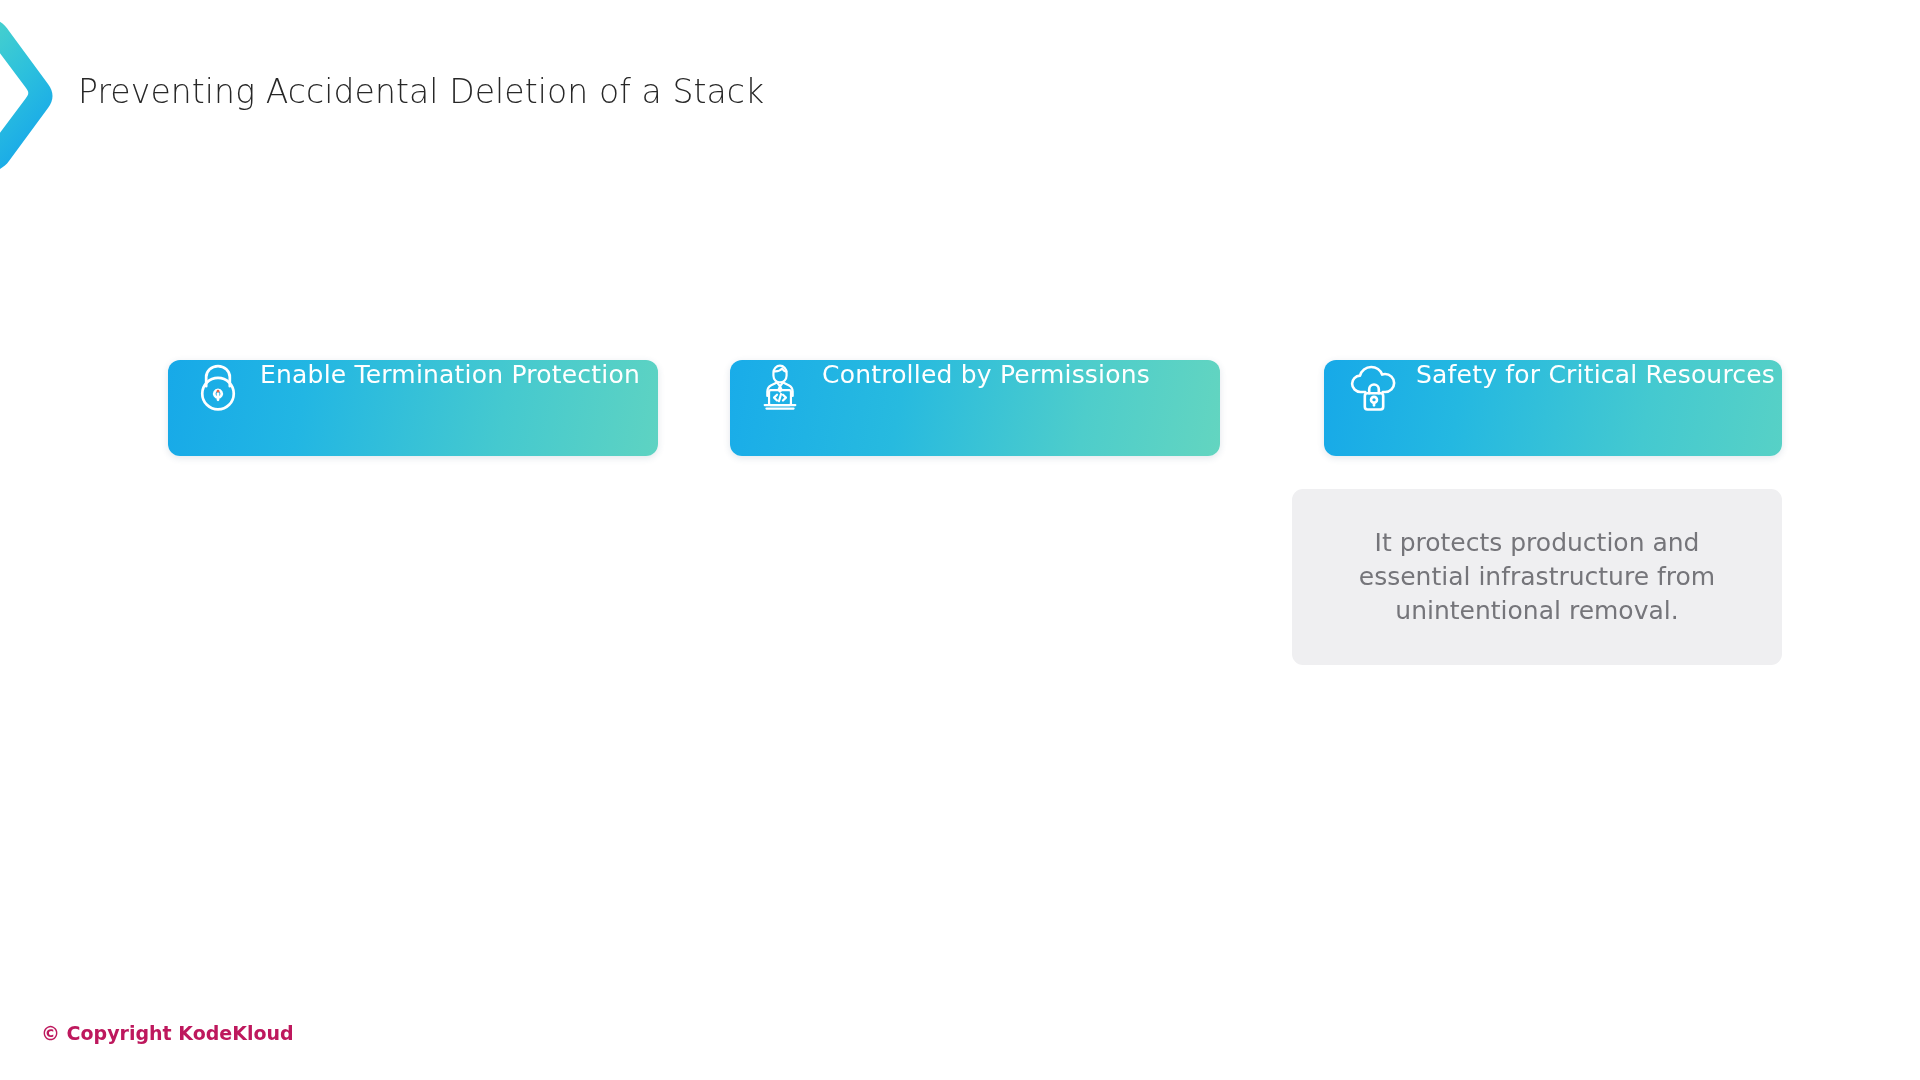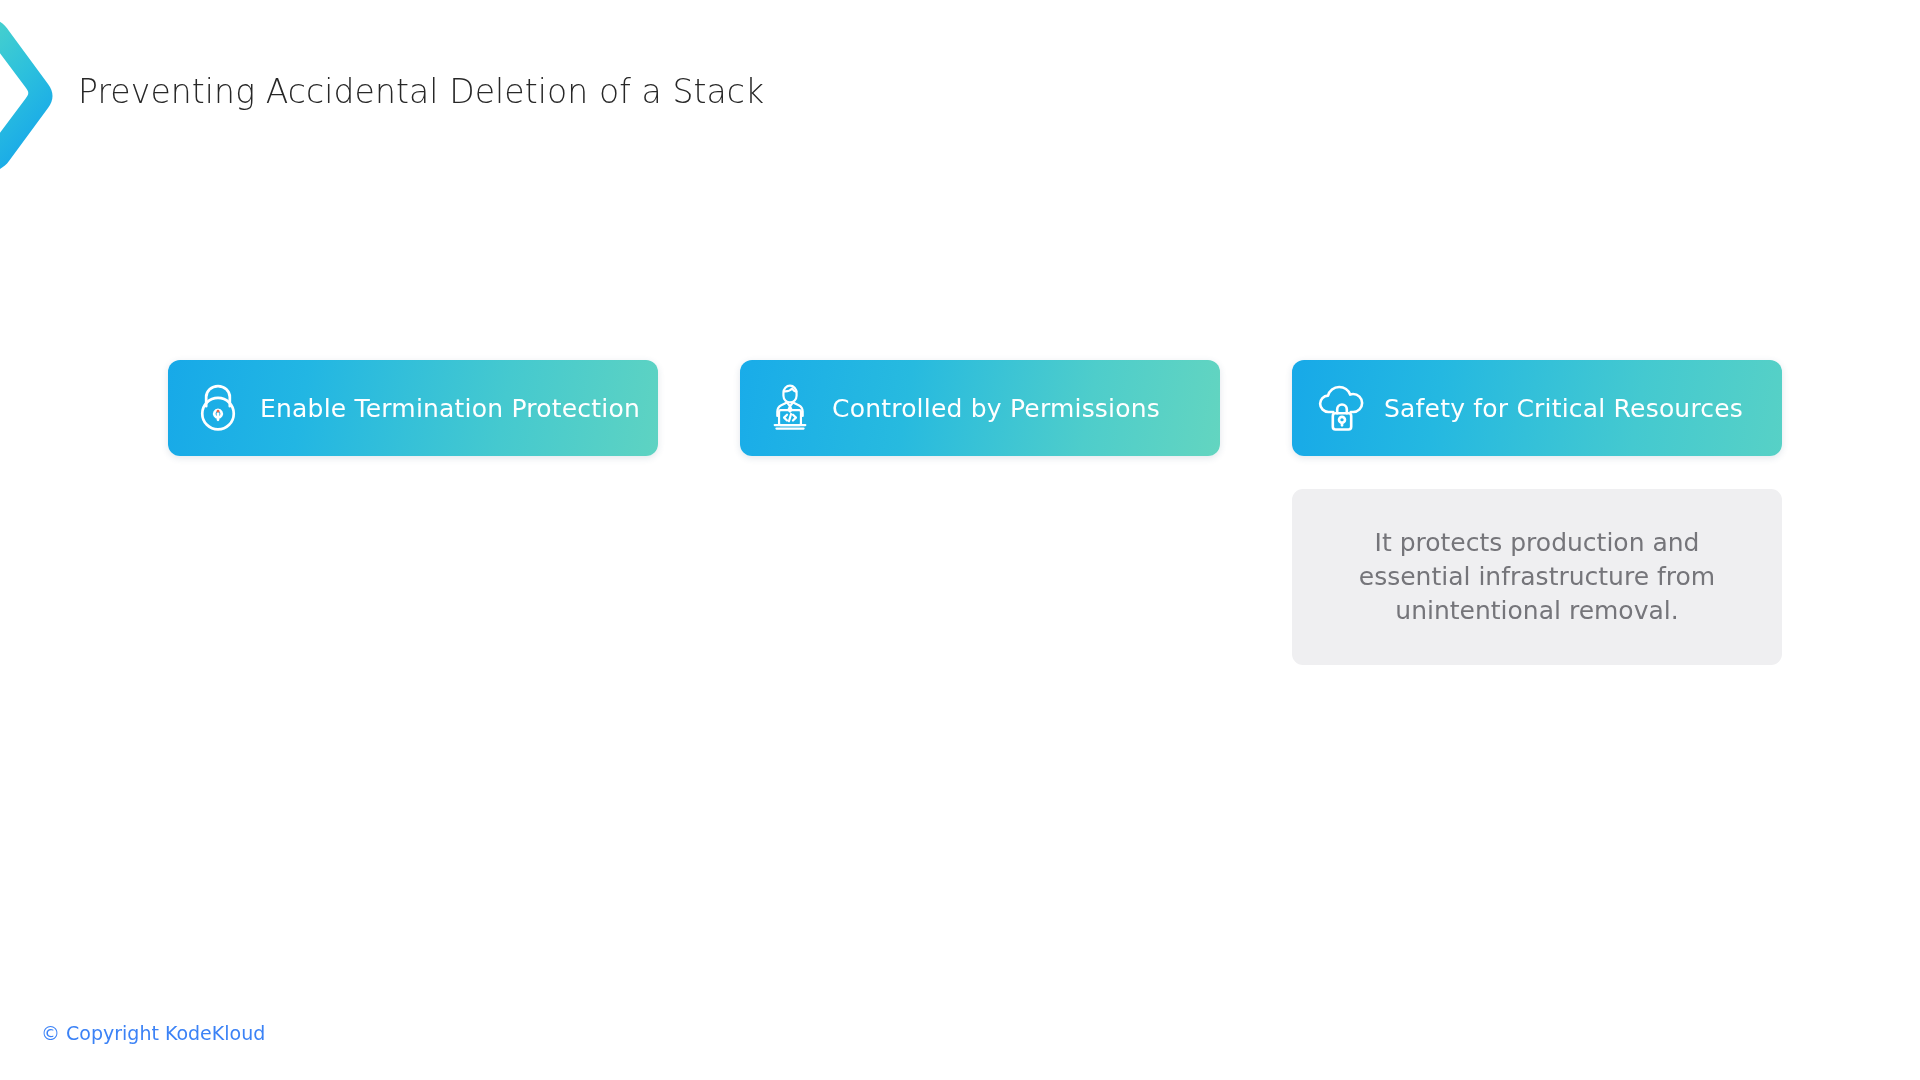--- a/index.html
+++ b/index.html
@@ -52,34 +52,34 @@
     width: 490px;
     display: flex;
     flex-direction: column;
   }
 
   
   .card-header {
     height: 96px;
     border-radius: 12px;
     display: flex;
-    align-items: center;
+    align-items: flex-start;
     padding-left: 22px;
     box-sizing: border-box;
     box-shadow: 0 2px 7px rgba(40,80,110,0.14);
   }
   .card-header.grad-a {
     background: linear-gradient(100deg, #17a9e8 0%, #22b6e3 28%, #45c9cf 68%, #5ed3c2 100%);
   }
   .card-header.grad-b {
     background: linear-gradient(100deg, #19ace9 0%, #27badf 35%, #4ecdcb 72%, #63d5c0 100%);
-    margin-left: 10px;
   }
   .card-header.grad-c {
     background: linear-gradient(100deg, #17a9e8 0%, #24b8e1 30%, #44c9d0 70%, #57d1c6 100%);
+    margin-left: 32px;
   }
 
   .card-icon {
     width: 56px;
     height: 56px;
     flex: 0 0 56px;
     display: block;
   }
   .card-title {
     margin-left: 14px;
@@ -112,22 +112,22 @@
     font-family: "DejaVu Sans", "Liberation Sans", sans-serif;
     white-space: pre-line;
   }
 
   
   .footer-copyright {
     position: absolute;
     left: 41px;
     top: 1022px;
     font-size: 19px;
-    color: #3b82f6;
-    font-weight: 400;
+    color: #be185d;
+    font-weight: 700;
     font-family: "DejaVu Sans", "Liberation Sans", sans-serif;
   }
 </style>
 </head>
 <body>
 
 <svg class="brand-chevron" viewBox="0 0 96 160" aria-hidden="true">
   <defs>
     <linearGradient id="chevGrad" x1="0" y1="0" x2="0.55" y2="1">
       <stop offset="0%" stop-color="#4fd6c8"></stop>

